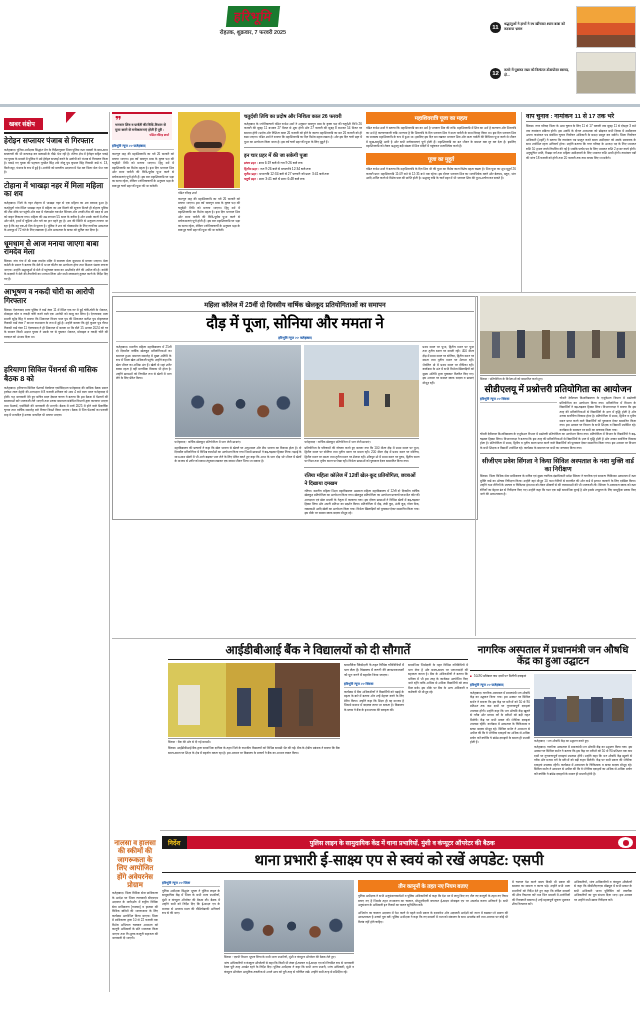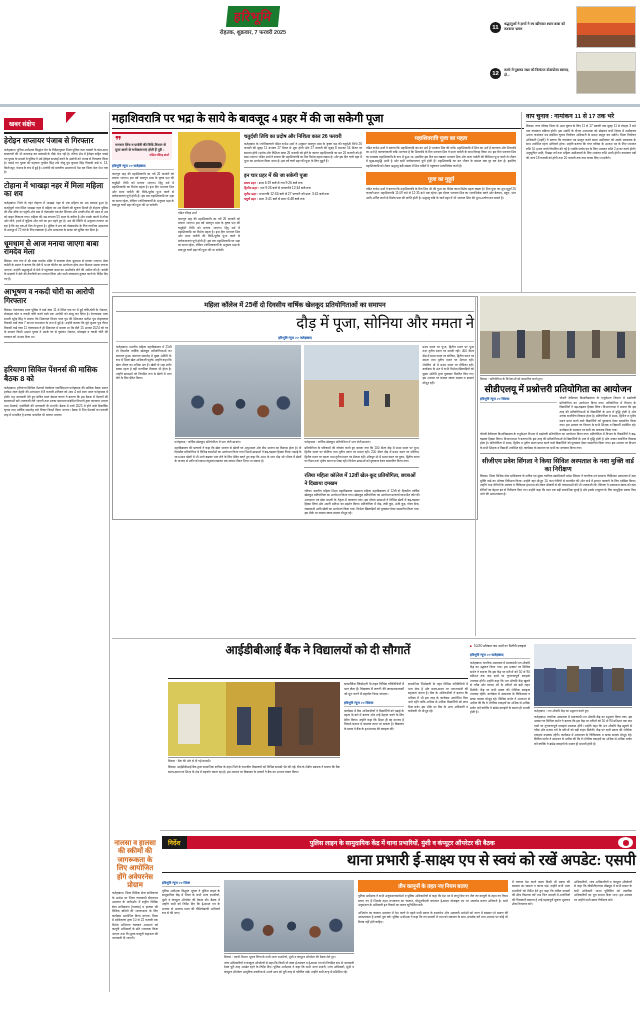--- a/index.html
+++ b/index.html
@@ -88,59 +88,59 @@
   
   .rbox{position:absolute;right:4px;top:112px;width:110px;}
   .rbox-h{font-size:6.2px;font-weight:bold;line-height:1.2;
           border-bottom:1px solid #888;padding-bottom:2px;margin-bottom:2px;}
 
   
   .sports{position:absolute;left:112px;top:296px;width:366px;
           border:1px solid #999;box-sizing:border-box;padding:3px;}
   .sp-kicker{font-size:6.6px;font-weight:bold;text-align:center;color:#111;
              border-bottom:1px solid #999;padding-bottom:2px;}
-  .sp-head{font-size:15px;font-weight:normal;text-align:right;line-height:1.12;
+  .sp-head{font-size:15px;font-weight:bold;text-align:center;line-height:1.12;
            color:#000;margin:3px 0 3px;
            font-family:"Liberation Serif","DejaVu Serif",serif;}
   .sp-head .l2{display:block;}
   .sp-by{font-size:3.4px;color:#0b4da2;font-weight:bold;text-align:center;
          border-bottom:1px solid #bbb;padding-bottom:1px;margin-bottom:3px;}
   .sp-cols{display:flex;gap:3px;}
 
   
   .rmid{position:absolute;right:4px;top:296px;width:156px;}
   .rmid-h{font-size:9px;font-weight:bold;text-align:center;line-height:1.15;
           color:#000;margin:3px 0 2px;
           font-family:"Liberation Serif","DejaVu Serif",serif;}
   .rmid-h2{font-size:6.4px;font-weight:bold;text-align:center;line-height:1.18;
            margin:3px 0 2px;}
 
   
   .idbi{position:absolute;left:168px;top:644px;width:300px;}
   .idbi-h{font-size:12px;font-weight:bold;text-align:center;line-height:1.1;
-          border-bottom:1.5px solid #222;padding-bottom:21px;margin-bottom:3px;
+          border-bottom:1.5px solid #222;padding-bottom:2px;margin-bottom:3px;
           font-family:"Liberation Serif","DejaVu Serif",serif;}
   .nagrik{position:absolute;right:4px;top:644px;width:166px;}
   .nagrik-h{font-size:10px;font-weight:bold;text-align:center;line-height:1.14;
             border-bottom:1.5px solid #222;padding-bottom:3px;margin-bottom:3px;
             font-family:"Liberation Serif","DejaVu Serif",serif;}
   .bullet{font-size:3.3px;line-height:1.5;color:#222;}
   .bullet:before{content:"\25A0";color:#c8102e;font-size:3px;margin-right:2px;}
 
   
   .banner{position:absolute;left:162px;top:836px;width:474px;height:13px;
           background:#c8102e;display:flex;align-items:center;overflow:hidden;}
   .banner-tag{background:#1b1b1b;color:#f5c518;font-weight:bold;font-size:6.2px;
               padding:2px 6px;height:100%;display:flex;align-items:center;}
   .banner-txt{color:#fff;font-weight:bold;font-size:6.2px;flex:1;text-align:center;}
   .banner-eye{width:15px;height:11px;background:#fff;border-radius:50%;
               margin-right:3px;display:flex;align-items:center;justify-content:center;}
   .banner-eye i{display:block;width:6px;height:6px;border-radius:50%;background:#c8102e;}
   .policeh{position:absolute;left:162px;top:852px;width:474px;
-           font-size:15px;font-weight:bold;text-align:right;line-height:1.1;
+           font-size:15px;font-weight:bold;text-align:center;line-height:1.1;
            border-bottom:1.5px solid #222;padding-bottom:3px;
            font-family:"Liberation Serif","DejaVu Serif",serif;}
   .police-cols{position:absolute;left:162px;top:880px;width:474px;display:flex;gap:4px;}
 
   
   .lb-h{font-size:7px;font-weight:bold;text-align:center;line-height:1.2;
         color:#d2691e;margin:3px 0 2px;}
 
   
   .ph-crowd{background:
@@ -212,21 +212,20 @@
   </div>
 
   <div style="position:absolute;left:112px;top:836px;width:46px;">
     <div class="lb-h">नालसा व हालसा की स्कीमों की जागरूकता के लिए आयोजित होंगे अवेयरनेस प्रोग्राम</div>
     <div class="tiny">फतेहाबाद। जिला विधिक सेवा प्राधिकरण के आदेश पर जिला न्यायवादी सीएमएम अदालत के मार्गदर्शन में राष्ट्रीय विधिक सेवा प्राधिकरण (नालसा) व हालसा की विधिक स्कीमों की जागरूकता के लिए कार्यक्रम आयोजित किया जाएगा। जिला में प्राधिकरण द्वारा 10 से 22 फरवरी तक विशेष अभियान चलाकर आमजन को कानूनी अधिकारों के प्रति जागरूक किया जाएगा तथा नि:शुल्क कानूनी सहायता की जानकारी दी जाएगी।</div>
   </div>
 
   <div class="vrule" style="left:109px;top:112px;height:880px;"></div>
 
   <div class="topstory">
-    <div class="ts-head">महाशिवरात्रि पर भद्रा के साये के बावजूद 4 प्रहर में की जा सकेगी पूजा</div>
     <div class="ts-cols">
       <div style="width:62px;">
         <div class="quote-box">
           <div class="quote-mark">❞</div>
           <div class="quote-txt">भगवान शिव व पार्वती की विधि-विधान से पूजा करने से मनोकामनाएं होती हैं पूरी :</div>
           <div class="quote-by">पंडित रविन्द्र शर्मा</div>
         </div>
         <div class="byline" style="margin-top:3px;">हरिभूमि न्यूज &gt;&gt; फतेहाबाद</div>
         <div class="tiny">फाल्गुन माह की महाशिवरात्रि का पर्व 26 फरवरी को मनाया जाएगा। इस वर्ष फाल्गुन मास के कृष्ण पक्ष की चतुर्दशी तिथि को मनाया जाएगा। हिंदू धर्म में महाशिवरात्रि का विशेष महत्व है। इस दिन भगवान शिव और माता पार्वती की विधि-पूर्वक पूजा करने से मनोकामनाएं पूर्ण होती हैं। इस बार महाशिवरात्रि पर भद्रा का साया रहेगा, लेकिन ज्योतिषाचार्यों के अनुसार भद्रा के बावजूद चारों प्रहर की पूजा की जा सकेगी।</div>
       </div>
@@ -357,20 +356,21 @@
         <div class="byline" style="margin-top:3px;">हरिभूमि न्यूज &gt;&gt; सिरसा</div>
         <div class="tiny">कार्यक्रम में बैंक अधिकारियों ने विद्यार्थियों को पढ़ाई के महत्व के बारे में बताया और उन्हें मेहनत करने के लिए प्रेरित किया। उन्होंने कहा कि शिक्षा ही वह माध्यम है जिससे समाज में बदलाव लाया जा सकता है। विद्यालय के स्टाफ ने बैंक के इस प्रयास की सराहना की।</div>
       </div>
       <div style="width:60px;">
         <div class="tiny">सामाजिक जिम्मेदारी के तहत विभिन्न गतिविधियों में भाग लेता है और समय-समय पर जरूरतमंदों की सहायता करता है। बैंक के अधिकारियों ने बताया कि भविष्य में भी इस तरह के कार्यक्रम आयोजित किए जाते रहेंगे ताकि अधिक से अधिक विद्यार्थियों को लाभ मिल सके। इस मौके पर बैंक के अन्य अधिकारी व कर्मचारी भी मौजूद रहे।</div>
       </div>
     </div>
   </div>
 
   <div class="nagrik">
+    <div class="nagrik-h">नागरिक अस्पताल में प्रधानमंत्री जन औषधि केंद्र का हुआ उद्घाटन</div>
     <div style="display:flex;gap:4px;">
       <div style="width:60px;">
         <div class="bullet">50-90 प्रतिशत कम दामों पर मिलेंगी दवाइयां</div>
         <div class="byline" style="margin-top:3px;">हरिभूमि न्यूज &gt;&gt; फतेहाबाद</div>
         <div class="tiny">फतेहाबाद। नागरिक अस्पताल में प्रधानमंत्री जन औषधि केंद्र का उद्घाटन किया गया। इस अवसर पर सिविल सर्जन ने बताया कि इस केंद्र पर मरीजों को 50 से 90 प्रतिशत तक कम दामों पर गुणवत्तापूर्ण दवाइयां उपलब्ध होंगी। उन्होंने कहा कि जन औषधि केंद्र खुलने से गरीब और मध्यम वर्ग के मरीजों को बड़ी राहत मिलेगी। केंद्र पर सभी प्रकार की जेनेरिक दवाइयां उपलब्ध रहेंगी। कार्यक्रम में अस्पताल के चिकित्सक व स्टाफ सदस्य मौजूद रहे। सिविल सर्जन ने आमजन से अपील की कि वे जेनेरिक दवाइयों का अधिक से अधिक प्रयोग करें क्योंकि ये ब्रांडेड दवाइयों के समान ही प्रभावी होती हैं।</div>
       </div>
       <div style="width:98px;">
         <div class="photo ph-blue" style="height:62px;position:relative;">
           <div style="position:absolute;left:10%;top:38%;width:12px;height:24px;background:#49547a;"></div>
           <div style="position:absolute;left:34%;top:36%;width:12px;height:26px;background:#6a5a48;"></div>

